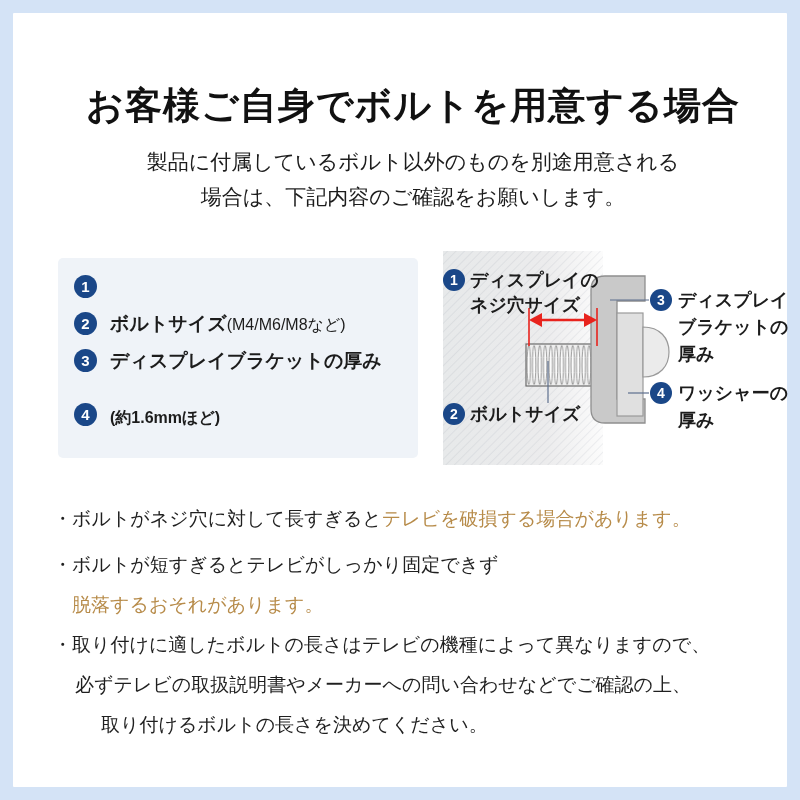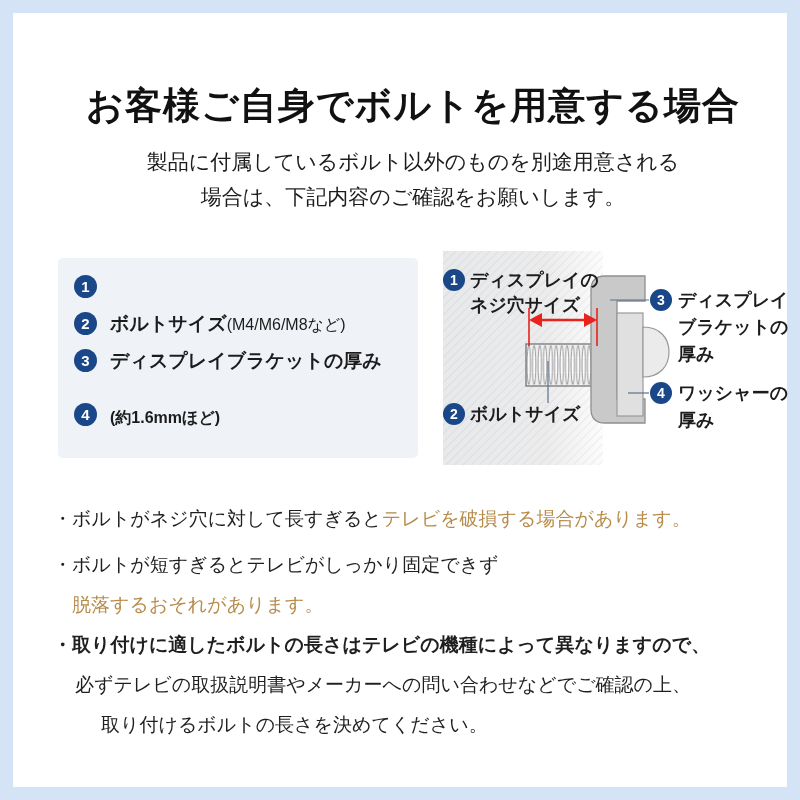--- a/index.html
+++ b/index.html
@@ -155,18 +155,18 @@
       <text class="diagram-label" x="240" y="117">厚み</text>
       <text class="diagram-label" x="240" y="156">ワッシャーの</text>
       <text class="diagram-label" x="240" y="183">厚み</text>
     </svg>
   </div>
 
   <div class="notes">
     <div class="note-line" style="left:0; top:492px;"><span>・ボルトがネジ穴に対して長すぎると</span><span class="gold">テレビを破損する場合があります。</span></div>
     <div class="note-line" style="left:0; top:538px;">・ボルトが短すぎるとテレビがしっかり固定できず</div>
     <div class="note-line gold" style="left:19px; top:578px;">脱落するおそれがあります。</div>
-    <div class="note-line" style="left:0; top:618px;font-weight:bold;">・取り付けに適したボルトの長さはテレビの機種によって異なりますので、</div>
+    <div class="note-line" style="left:0; top:618px;">・取り付けに適したボルトの長さはテレビの機種によって異なりますので、</div>
     <div class="note-line" style="left:22px; top:658px;font-family:Liberation Serif, serif;">必ずテレビの取扱説明書やメーカーへの問い合わせなどでご確認の上、</div>
     <div class="note-line" style="left:22px; top:698px;margin-left:26px;">取り付けるボルトの長さを決めてください。</div>
   </div>
 
 </div>
 
 </body></html>

